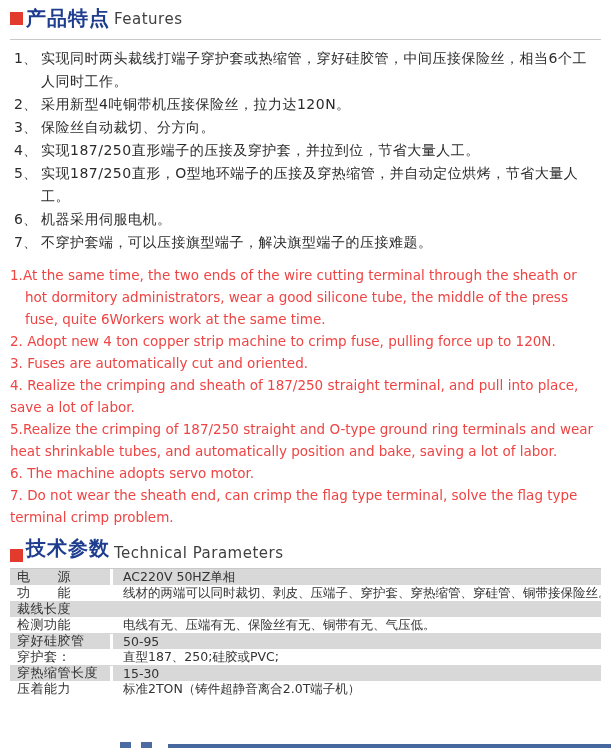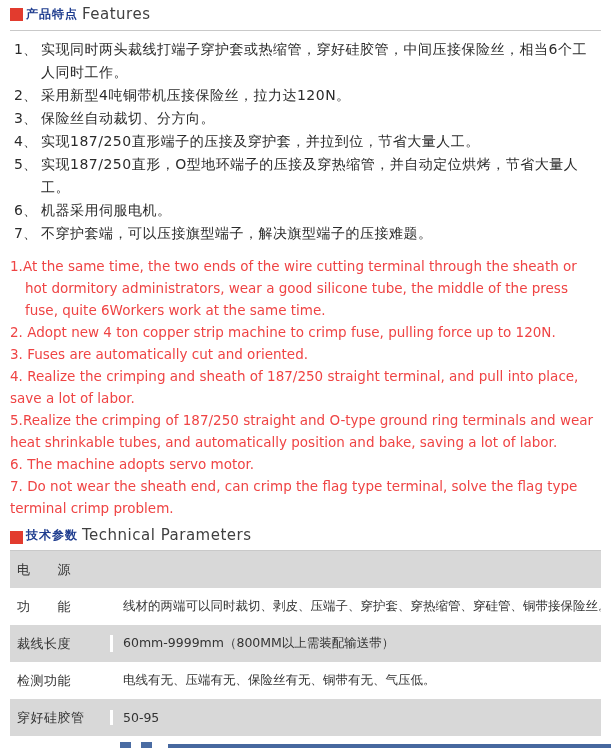--- a/index.html
+++ b/index.html
@@ -7,41 +7,41 @@
     width:611px; height:748px; overflow:hidden; position:relative;
     background:#ffffff;
     font-family:"DejaVu Sans", sans-serif;
     -webkit-font-smoothing:antialiased;
   }
   .page { padding:0 10px; }
 
   
   .sec-header { display:flex; align-items:center; }
   .red-sq { width:13px; height:13px; background:#e23b2e; flex:none; }
-  .title-cn { color:#1f3d8f; font-weight:bold; font-size:12px; letter-spacing:1px; margin-left:3px; }
+  .title-cn { color:#1f3d8f; font-weight:bold; font-size:20px; letter-spacing:1px; margin-left:3px; }
   .title-en { color:#404040; font-size:15px; margin-left:4px; letter-spacing:0.5px; }
 
   .features-header { padding-top:5px; }
   .features-rule { border:none; border-top:1px solid #c9c9c9; margin:7px 0 0 0; }
 
   
   .cn-list { margin:7px 0 0 4px; padding:0; list-style:none; }
   .cn-list li { display:flex; font-size:14px; line-height:23px; color:#2b2b2b; }
   .cn-num { width:27px; flex:none; }
   .cn-text { flex:1; letter-spacing:0.5px; }
 
   
   .en-list { margin:10px 0 0 0; padding:0; list-style:none; }
   .en-list li { font-size:13.5px; line-height:22px; color:#ef4444; }
   .en-list li.hang { padding-left:15px; text-indent:-15px; }
 
   
   .tech-header { margin-top:7px;align-items:flex-end; }
   .param-table { margin-top:6px; border-top:1px solid #c9c9c9; }
-  .t-row { display:flex; height:37px; align-items:center; font-size:13px; color:#333333; overflow:hidden; }
+  .t-row { display:flex; height:16px; align-items:center; font-size:13px; color:#333333; overflow:hidden; }
   .t-row:nth-child(odd) { background:#d8d8d8; }
   .t-label { width:93px; flex:none; padding-left:7px; letter-spacing:0.5px; white-space:nowrap; }
   .t-value { flex:1; padding-left:10px; border-left:3px solid #ffffff; white-space:nowrap; font-size:12.5px; }
 
   
   .footer-sq1 { position:absolute; left:120px; top:742px; width:11px; height:10px; background:#4a6ca3; }
   .footer-sq2 { position:absolute; left:141px; top:742px; width:11px; height:10px; background:#4a6ca3; }
   .footer-bar { position:absolute; left:168px; top:744px; width:443px; height:8px; background:#47689f; }
 </style>
 </head>
@@ -102,28 +102,28 @@
   <div>
     <div class="sec-header tech-header">
       <span class="red-sq"></span>
       <span class="title-cn">技术参数</span>
       <span class="title-en">Technical Parameters</span>
     </div>
 
     <div class="param-table">
       <div class="t-row">
           <div class="t-label">电　　源</div>
+          <div class="t-value">AC220V 50HZ单相</div>
         </div>
       <div class="t-row">
           <div class="t-label">功　　能</div>
           <div class="t-value">线材的两端可以同时裁切、剥皮、压端子、穿护套、穿热缩管、穿硅管、铜带接保险丝。</div>
         </div>
       <div class="t-row">
           <div class="t-label">裁线长度</div>
-          <div class="t-value">60mm-9999mm（800MM以上需装配输送带）</div>
         </div>
       <div class="t-row">
           <div class="t-label">检测功能</div>
           <div class="t-value">电线有无、压端有无、保险丝有无、铜带有无、气压低。</div>
         </div>
       <div class="t-row">
           <div class="t-label">穿好硅胶管</div>
           <div class="t-value">50-95</div>
         </div>
       <div class="t-row">

